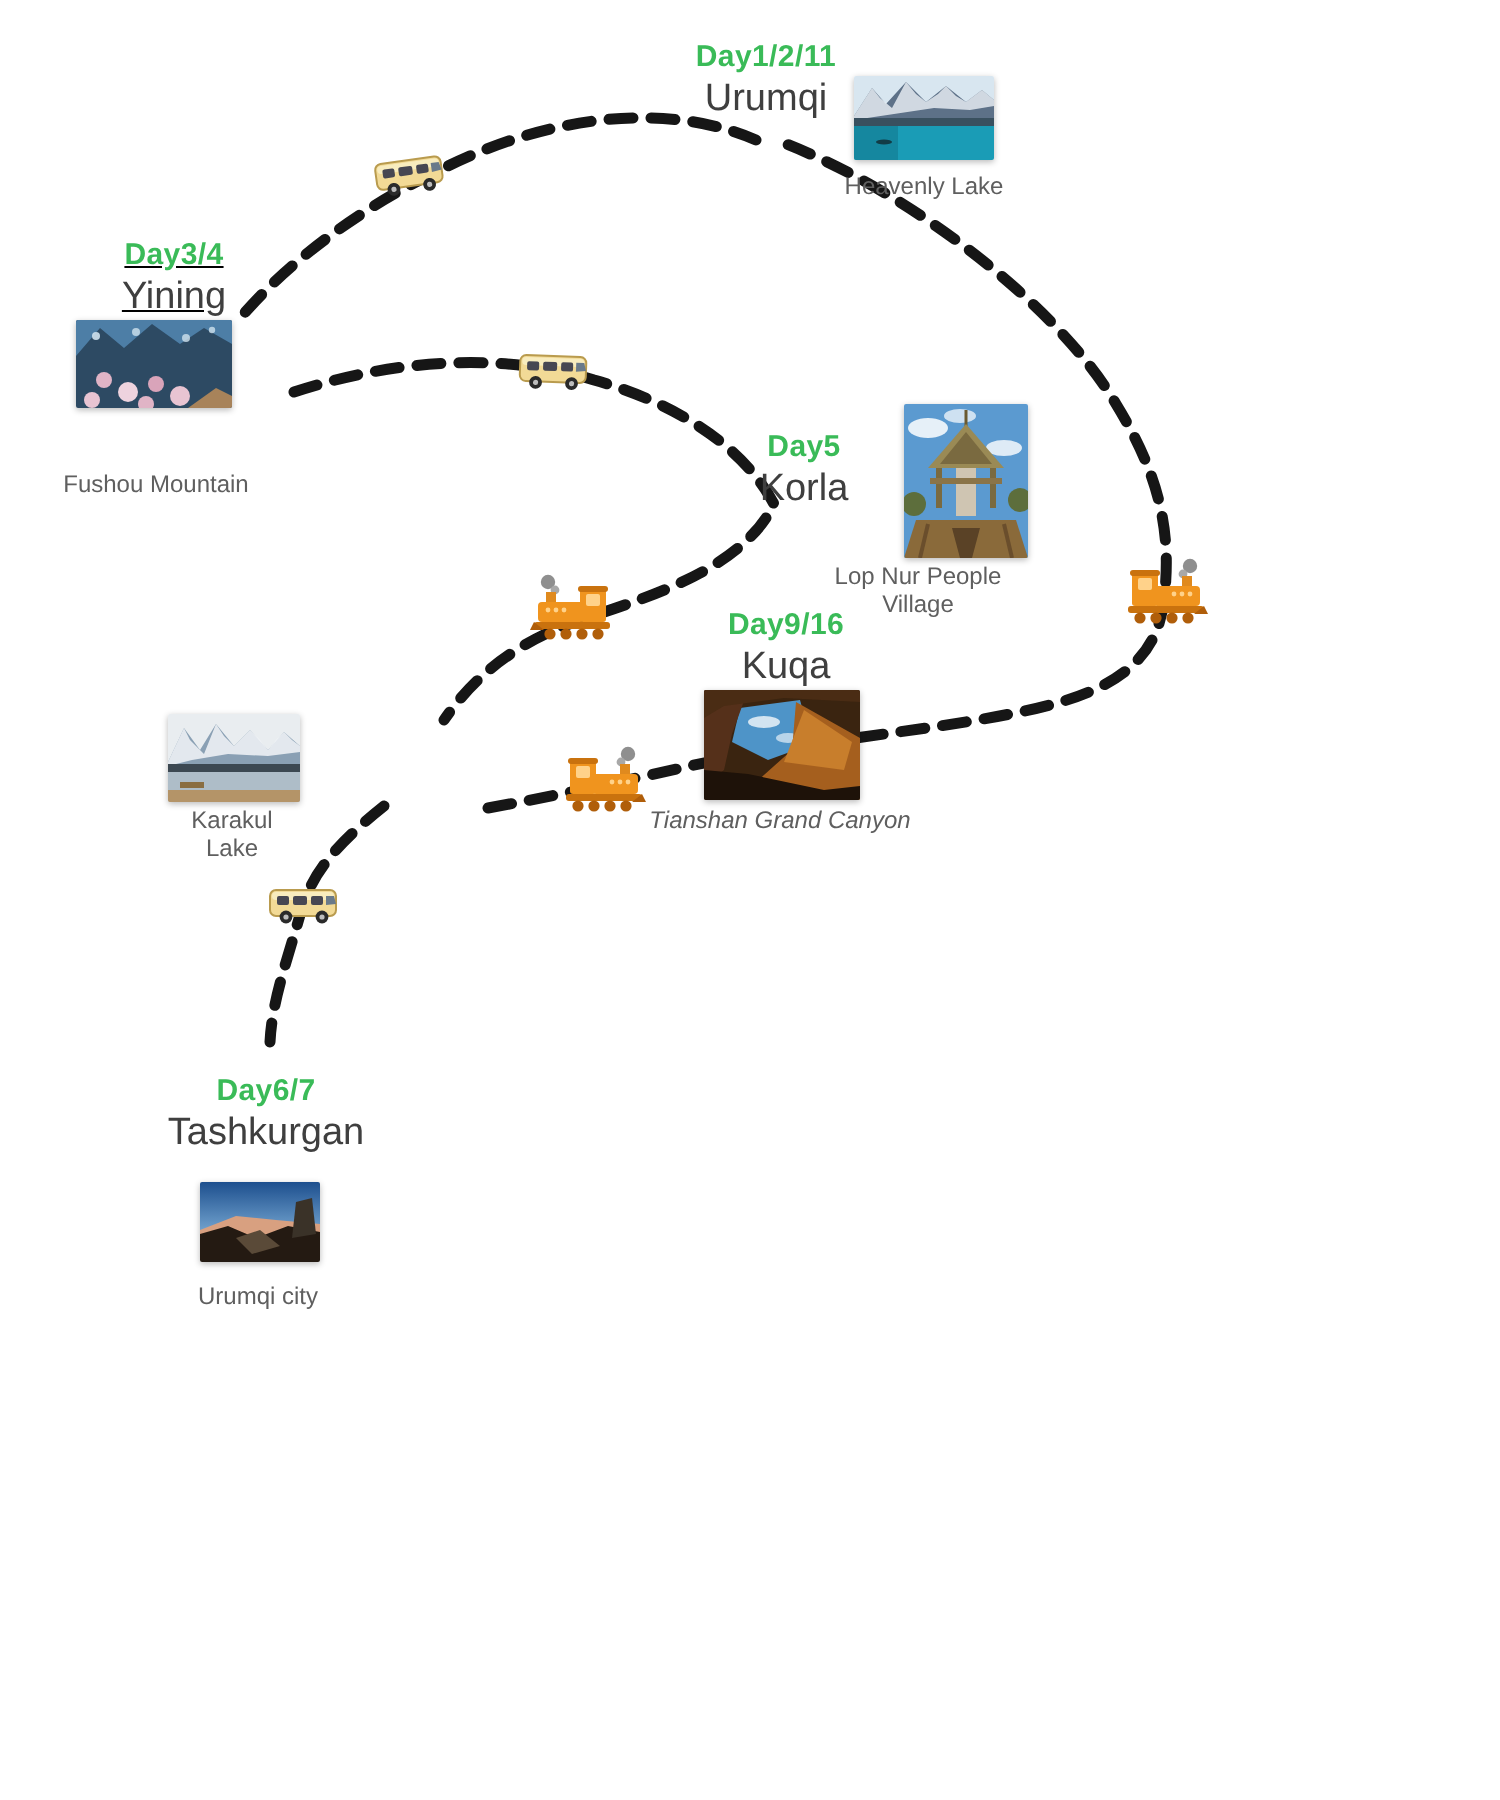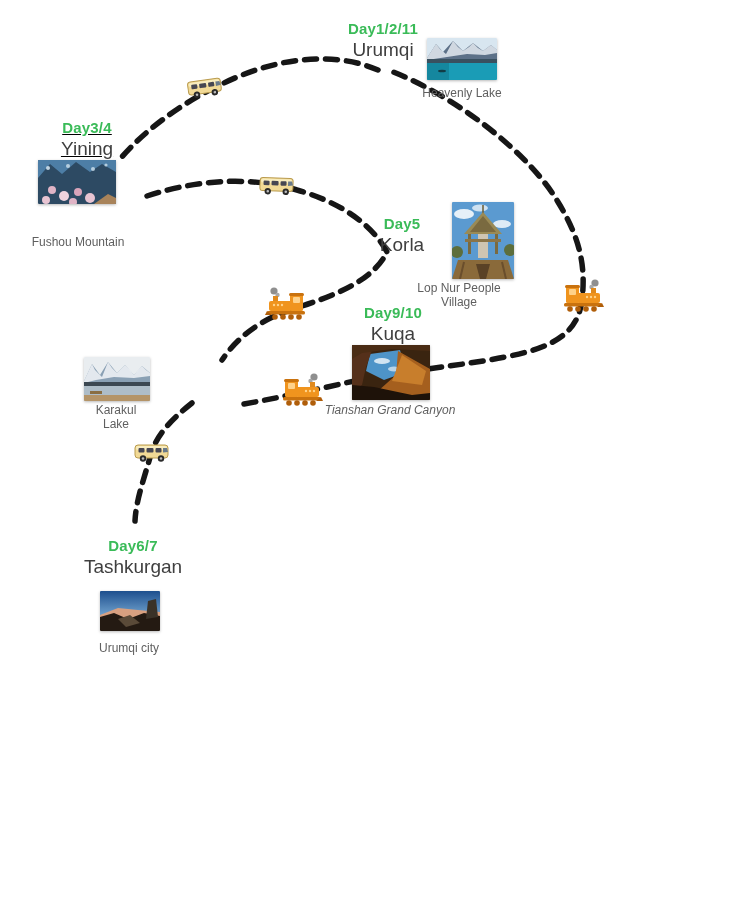--- a/index.html
+++ b/index.html
@@ -45,21 +45,21 @@
     <div class="day">Day3/4</div>
     <div class="city">Yining</div>
   </div>
 
   <div class="stop" style="left:342px;top:215px;width:120px;">
     <div class="day">Day5</div>
     <div class="city">Korla</div>
   </div>
 
   <div class="stop" style="left:333px;top:304px;width:120px;">
-    <div class="day">Day9/10</div>
+    <div class="day">Day9/16</div>
     <div class="city">Kuqa</div>
   </div>
 
 
   <div class="stop" style="left:58px;top:537px;width:150px;">
     <div class="day">Day6/7</div>
     <div class="city">Tashkurgan</div>
   </div>
 
   <div class="photo" style="left:427px;top:38px;">

